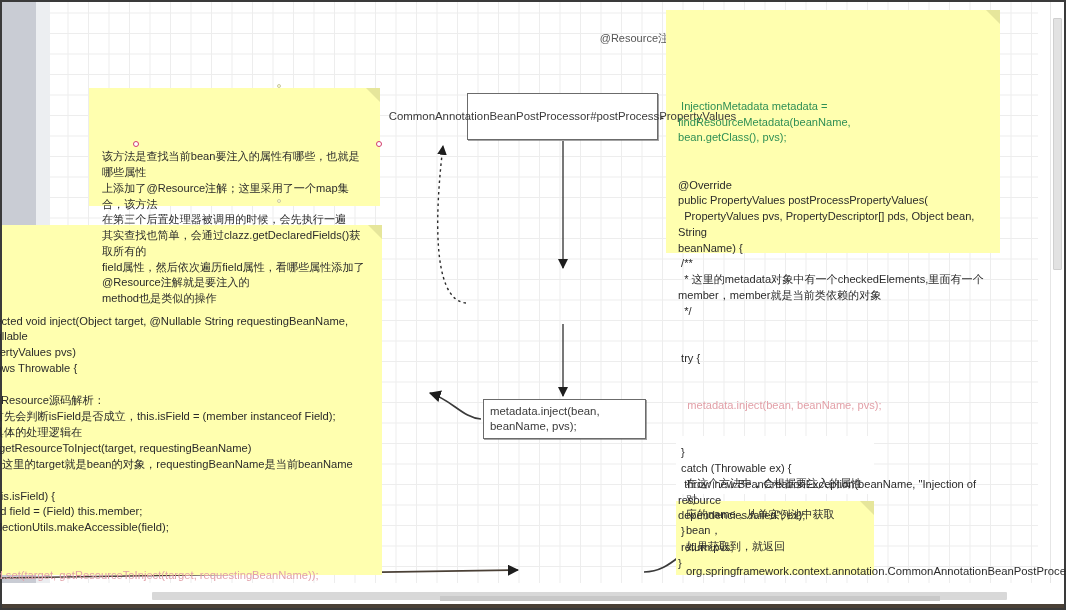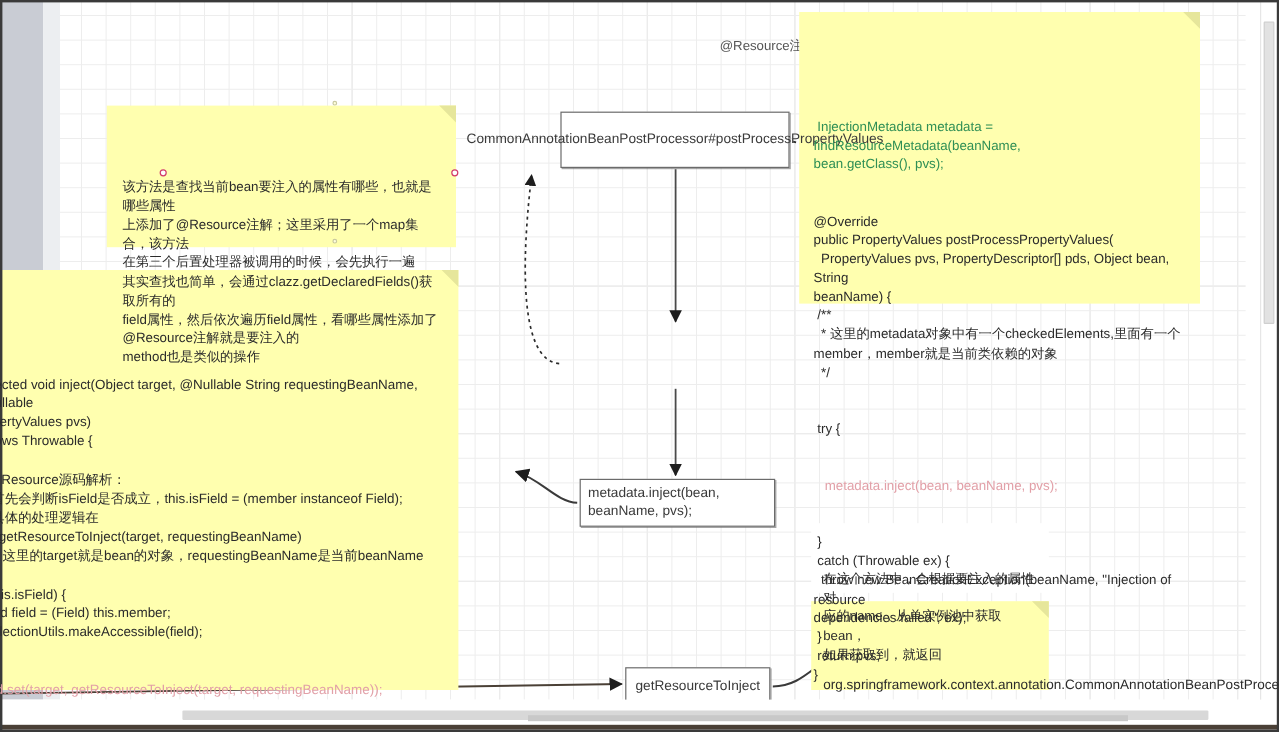--- a/index.html
+++ b/index.html
@@ -206,23 +206,20 @@
     <span class="fold"></span>
     <div class="note-body">org.springframework.context.annotation.CommonAnnotationBeanPostProcessor#autowireResource</div>
   </div>
 
   <div class="box" id="box-postprocess">
     <span>CommonAnnotationBeanPostProcessor#postProcessPropertyValues</span>
   </div>
   <div class="box" id="box-inject">
     <span>metadata.inject(bean, beanName, pvs);</span>
   </div>
-  <div class="box" id="box-getresource">
-    <span>getResourceToInject</span>
-  </div>
 
   <div class="bottom-strip"></div>
   <div class="vscroll-track"></div>
   <div class="vscroll-thumb"></div>
   <div class="hscroll-track"></div>
   <div class="hscroll-thumb"></div>
   <div class="hscroll-inner"></div>
   <div class="bottom-shadow"></div>
   <div class="frame-border"></div>
 

